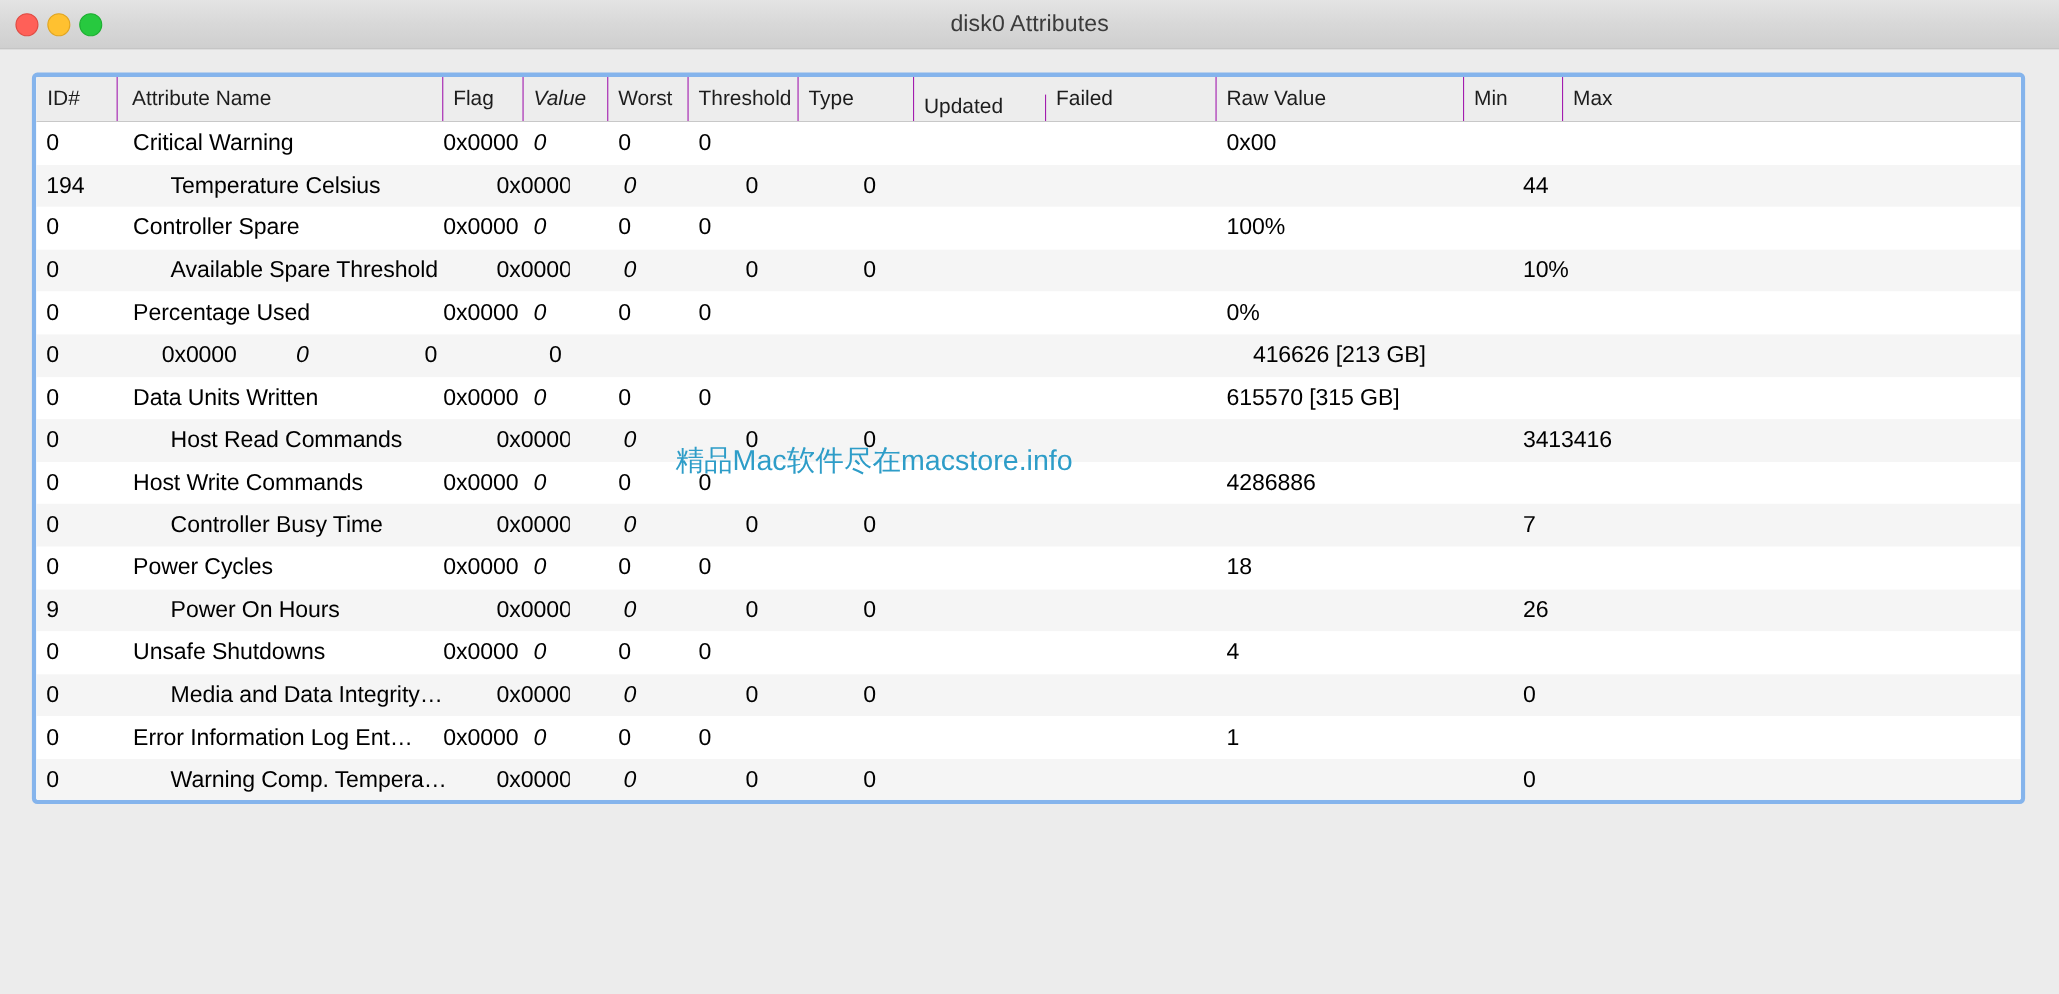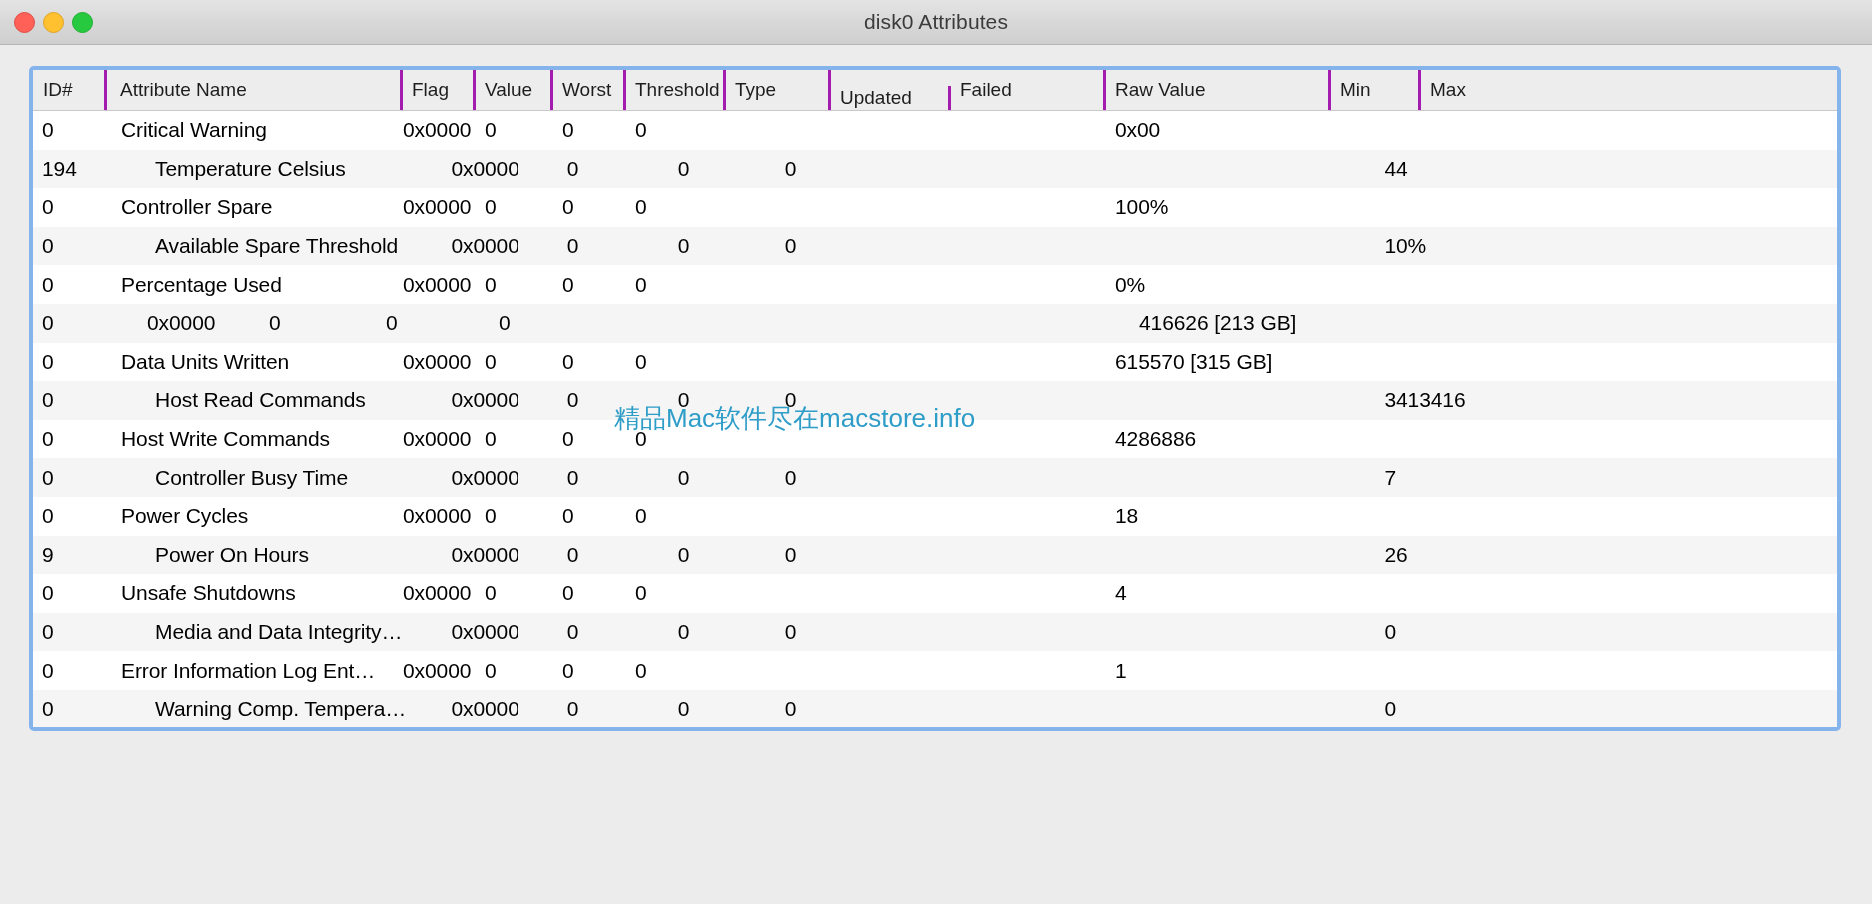--- a/index.html
+++ b/index.html
@@ -105,21 +105,21 @@
   .th {
     position: relative;
     display: flex;
     align-items: center;
     font-size: 19px;
     color: #1d1d1d;
     padding-left: 9px;
     box-sizing: border-box;
     overflow: hidden;
     white-space: nowrap;
-    border-right: 3px solid #a21caf;
+    border-right: 1px solid #a21caf;
   }
   .th:last-child { border-right: none; }
 
   
   .tbody {
     flex: 1 1 auto;
     overflow: hidden;
   }
   .tr {
     display: flex;
@@ -137,21 +137,21 @@
     box-sizing: border-box;
     overflow: hidden;
     white-space: nowrap;
     letter-spacing: -0.1px;
   }
 
   
   .c-id    { width: 74px; }
   .c-name  { width: 296px; }
   .c-flag  { width: 73px; }
-  .c-value { width: 77px; }
+  .c-value { width: 77px; font-style: italic; }
   .c-worst { width: 73px; }
   .c-thresh{ width: 100px; }
   .c-type  { width: 105px; }
   .c-upd   { width: 120px; }
   .c-fail  { width: 155px; }
   .c-raw   { width: 225px; }
   .c-min   { width: 90px; }
   .c-max   { width: 102px; }
 
   .td.c-name { padding-left: 14px; }

